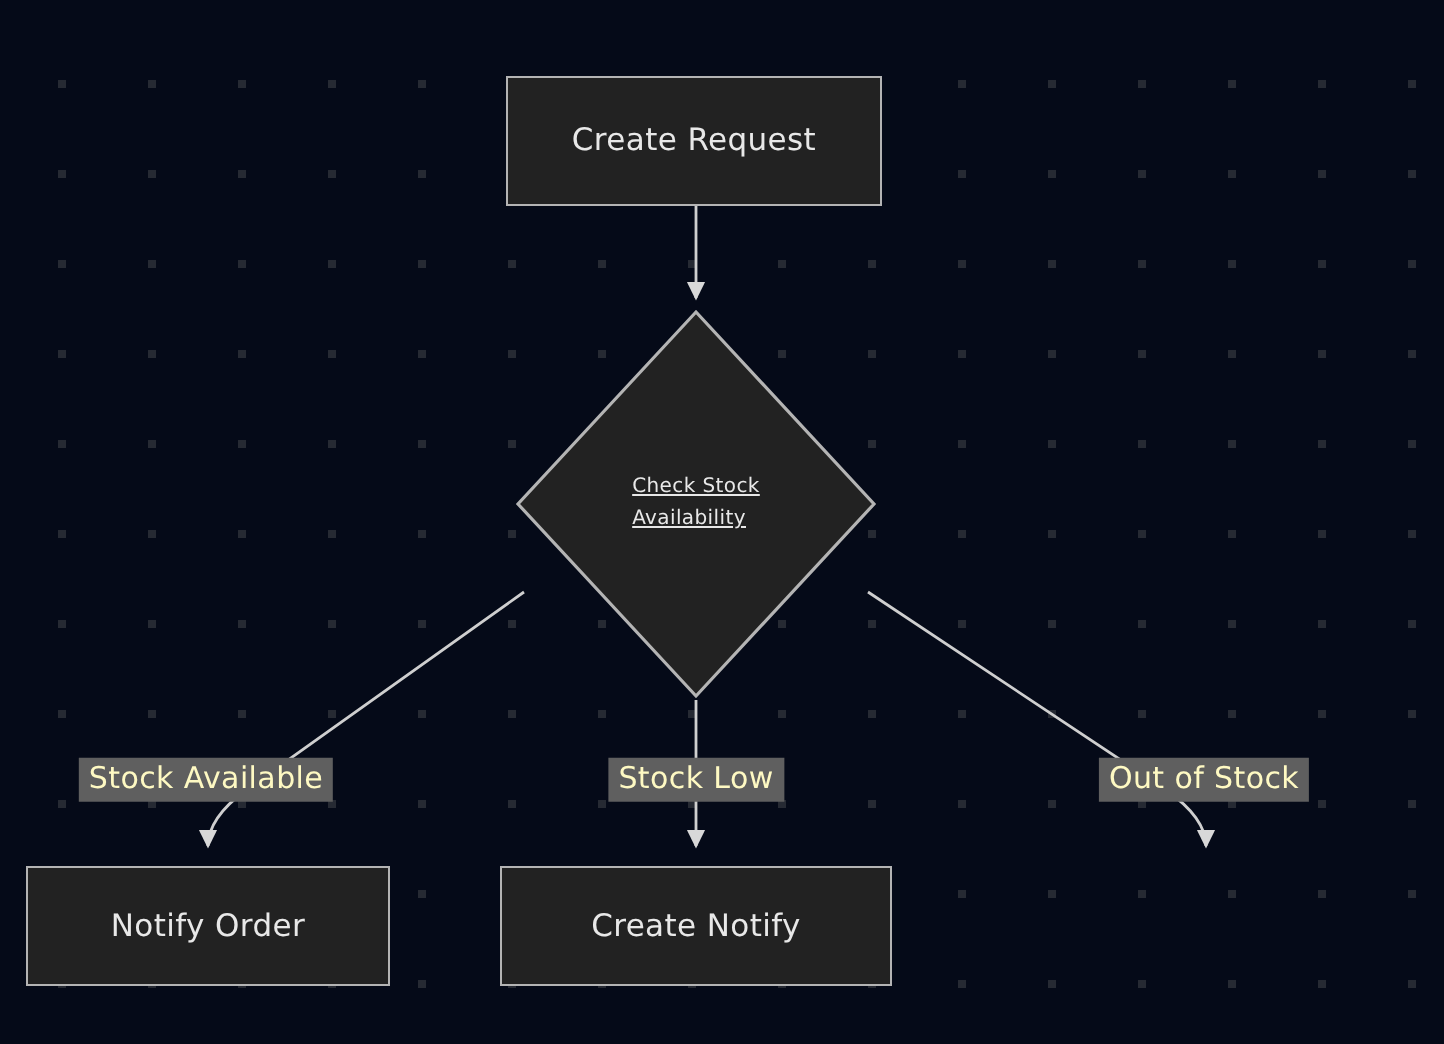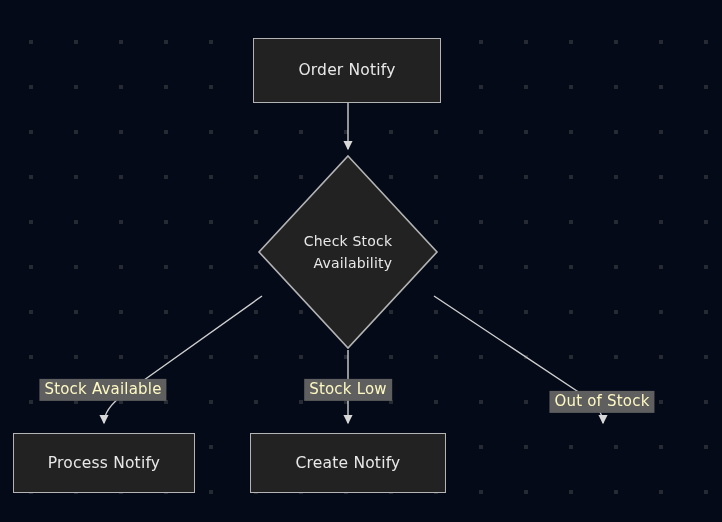--- a/index.html
+++ b/index.html
@@ -50,26 +50,27 @@
     pointer-events: none;
   }
   .diamond-label {
     position: absolute;
     left: 0; top: 0;
     width: 100%;
     height: 100%;
     display: flex;
     align-items: center;
     justify-content: center;
-    text-align: right;
+    text-align: left;
     color: #e8e8e8;
-    font-size: 14px;
+    font-size: 10px;
     line-height: 1.6;
     letter-spacing: 0.2px;
     white-space: pre-line;
+    text-decoration: underline;
   }
   .edge-label {
     position: absolute;
     background: #5f5f5f;
     color: #fef9c3;
     font-size: 15px;
     letter-spacing: 0.2px;
     padding: 2px 5px 3px 5px;
     white-space: nowrap;
     transform: translate(-50%, -50%);
@@ -109,31 +110,31 @@
 
   <div class="diamond-wrap" style="left:257px; top:154px; width:182px; height:196px;">
     <svg width="182" height="196">
       <polygon points="91,2 180,98 91,194 2,98" fill="#222222" stroke="#b4b4b4" stroke-width="1.6"></polygon>
     </svg>
     <div class="diamond-label">Check Stock
 Availability</div>
   </div>
 
   <div class="node" style="left:253px; top:38px; width:188px; height:65px;">
-    <span>Order Notify</span>
+    <span>Create Request</span>
   </div>
 
   <div class="node" style="left:13px; top:433px; width:182px; height:60px;">
-    <span>Process Notify</span>
+    <span>Notify Order</span>
   </div>
 
   <div class="node" style="left:250px; top:433px; width:196px; height:60px;">
     <span>Create Notify</span>
   </div>
 
 
   <div class="edge-label" style="left:103px; top:390px;">Stock Available</div>
 
   <div class="edge-label" style="left:348px; top:390px;">Stock Low</div>
 
-  <div class="edge-label" style="left:602px; top:402px;">Out of Stock</div>
+  <div class="edge-label" style="left:602px; top:390px;">Out of Stock</div>
 
 </div>
 
 </body></html>

